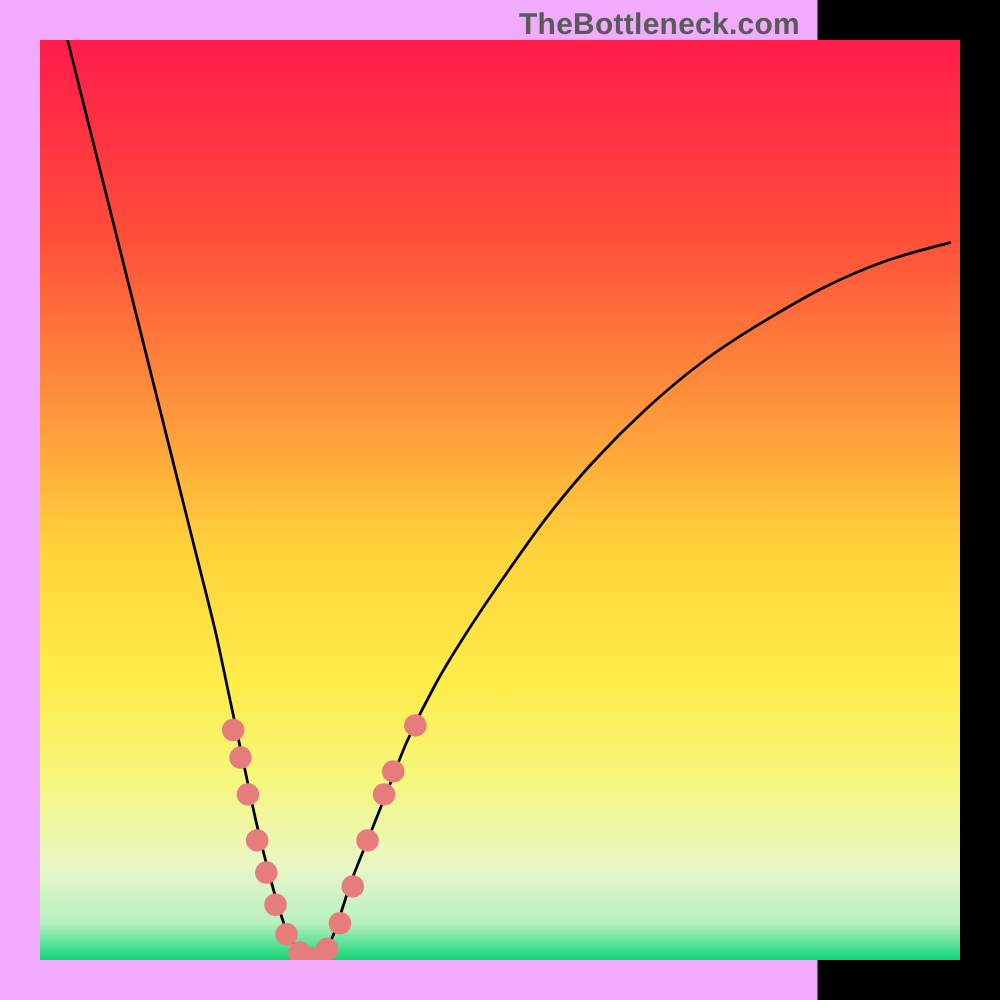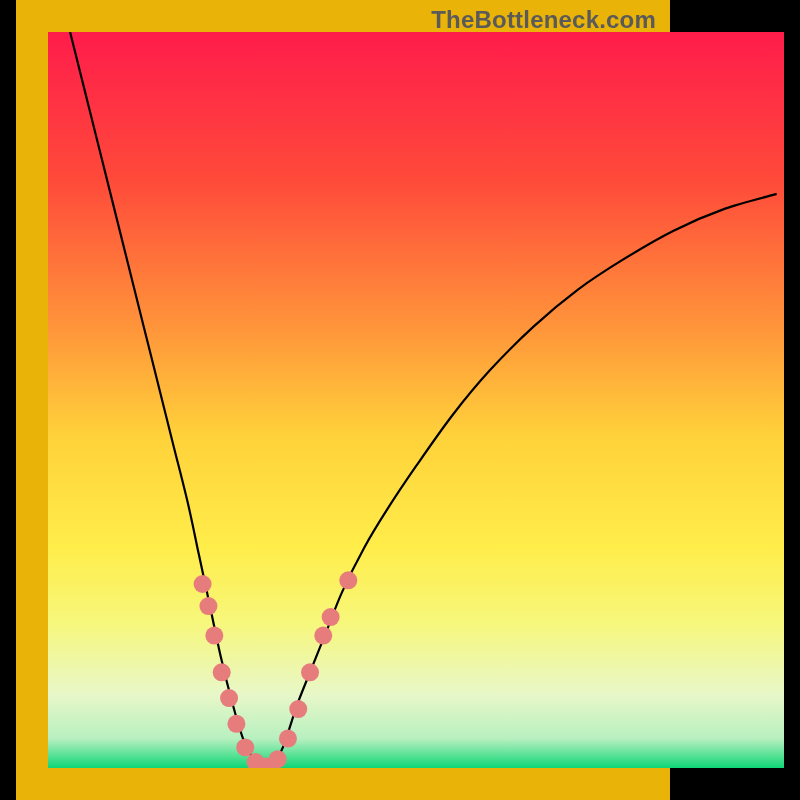--- a/index.html
+++ b/index.html
@@ -9,22 +9,21 @@
     height: 800px;
     background: #000;
     font-family: Arial, Helvetica, sans-serif;
     overflow: hidden;
   }
   .frame {
     position: absolute;
     top: 0; left: 0;
     width: 654px;
     height: 800px;
-    background: #eab308;
-    margin-left: 16px;
+    background: #f0abfc;
   }
   .plot {
     position: absolute;
     top: 32px;
     left: 32px;
     width: 736px;
     height: 736px;
     overflow: hidden;
   }
   .watermark {

